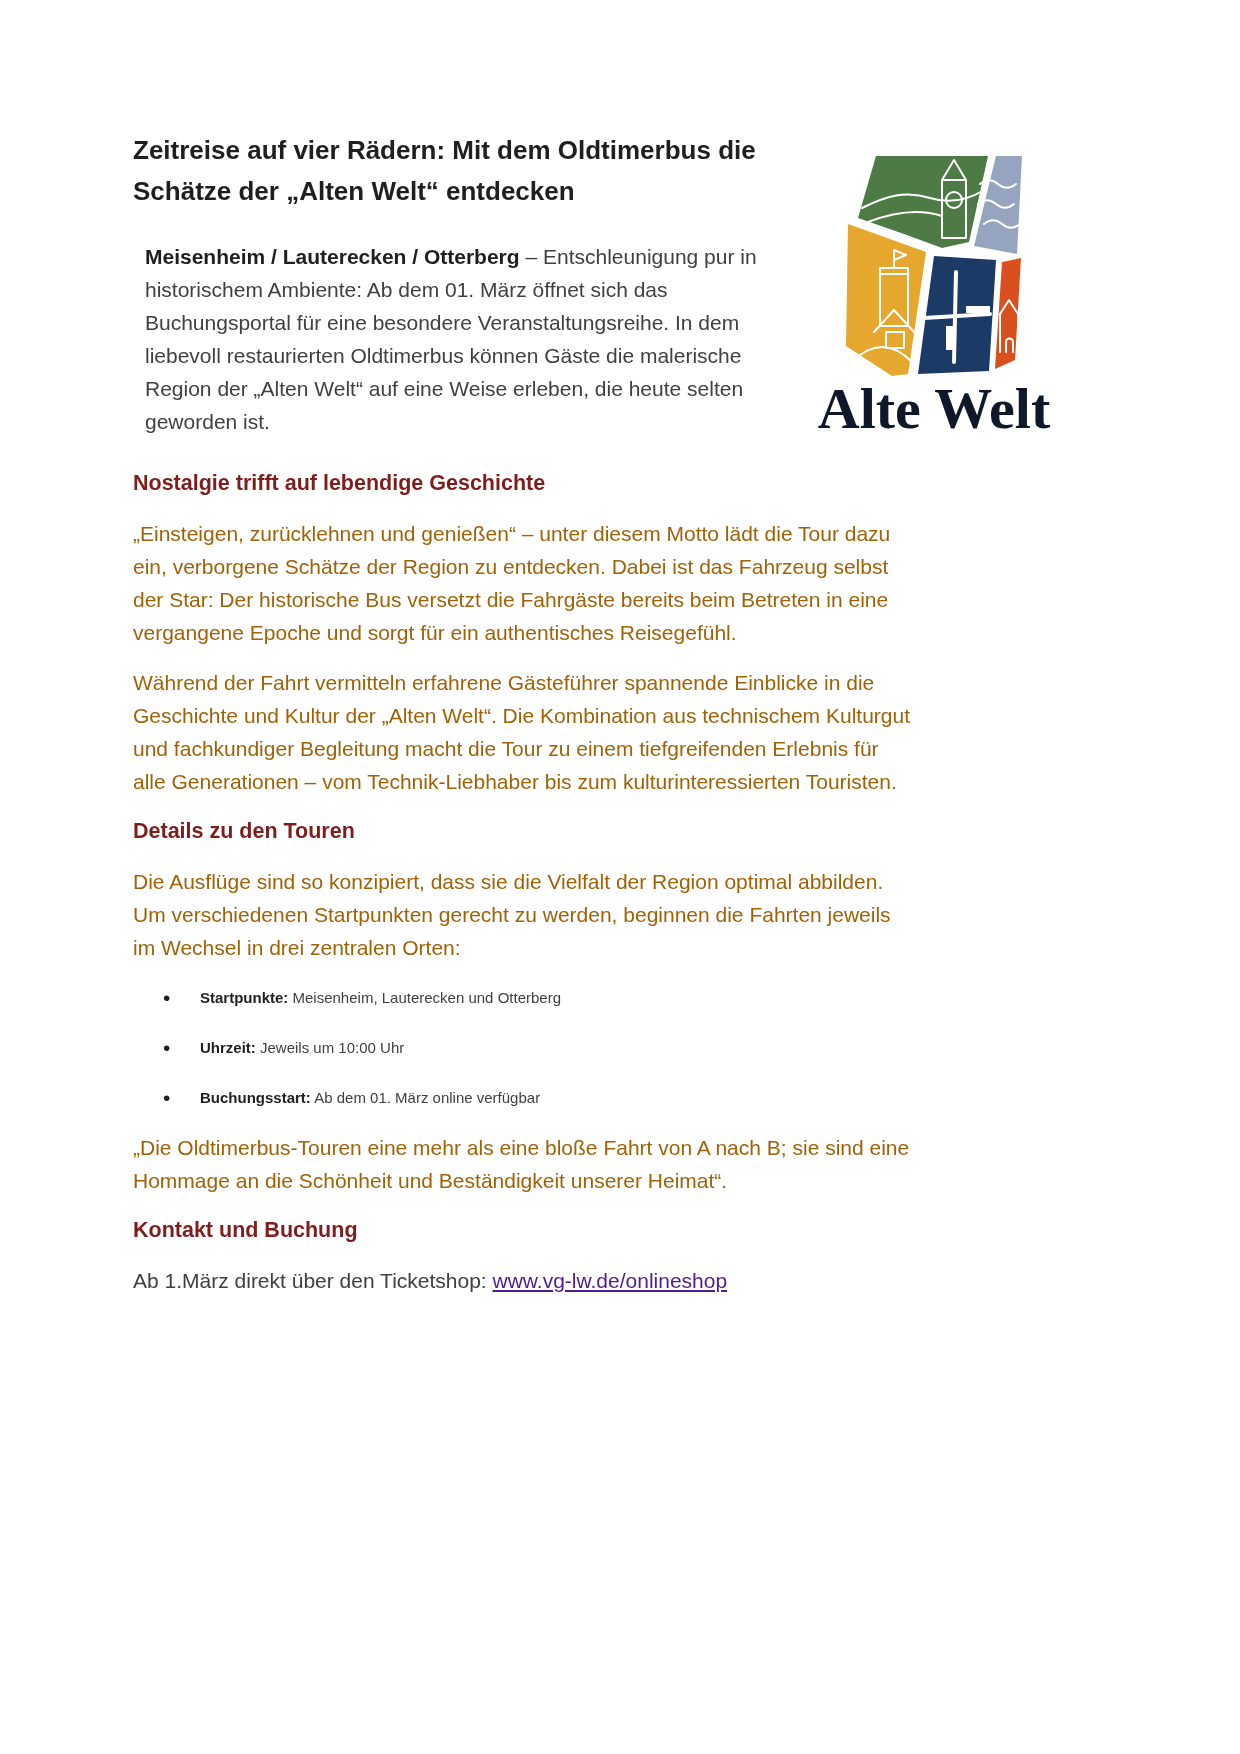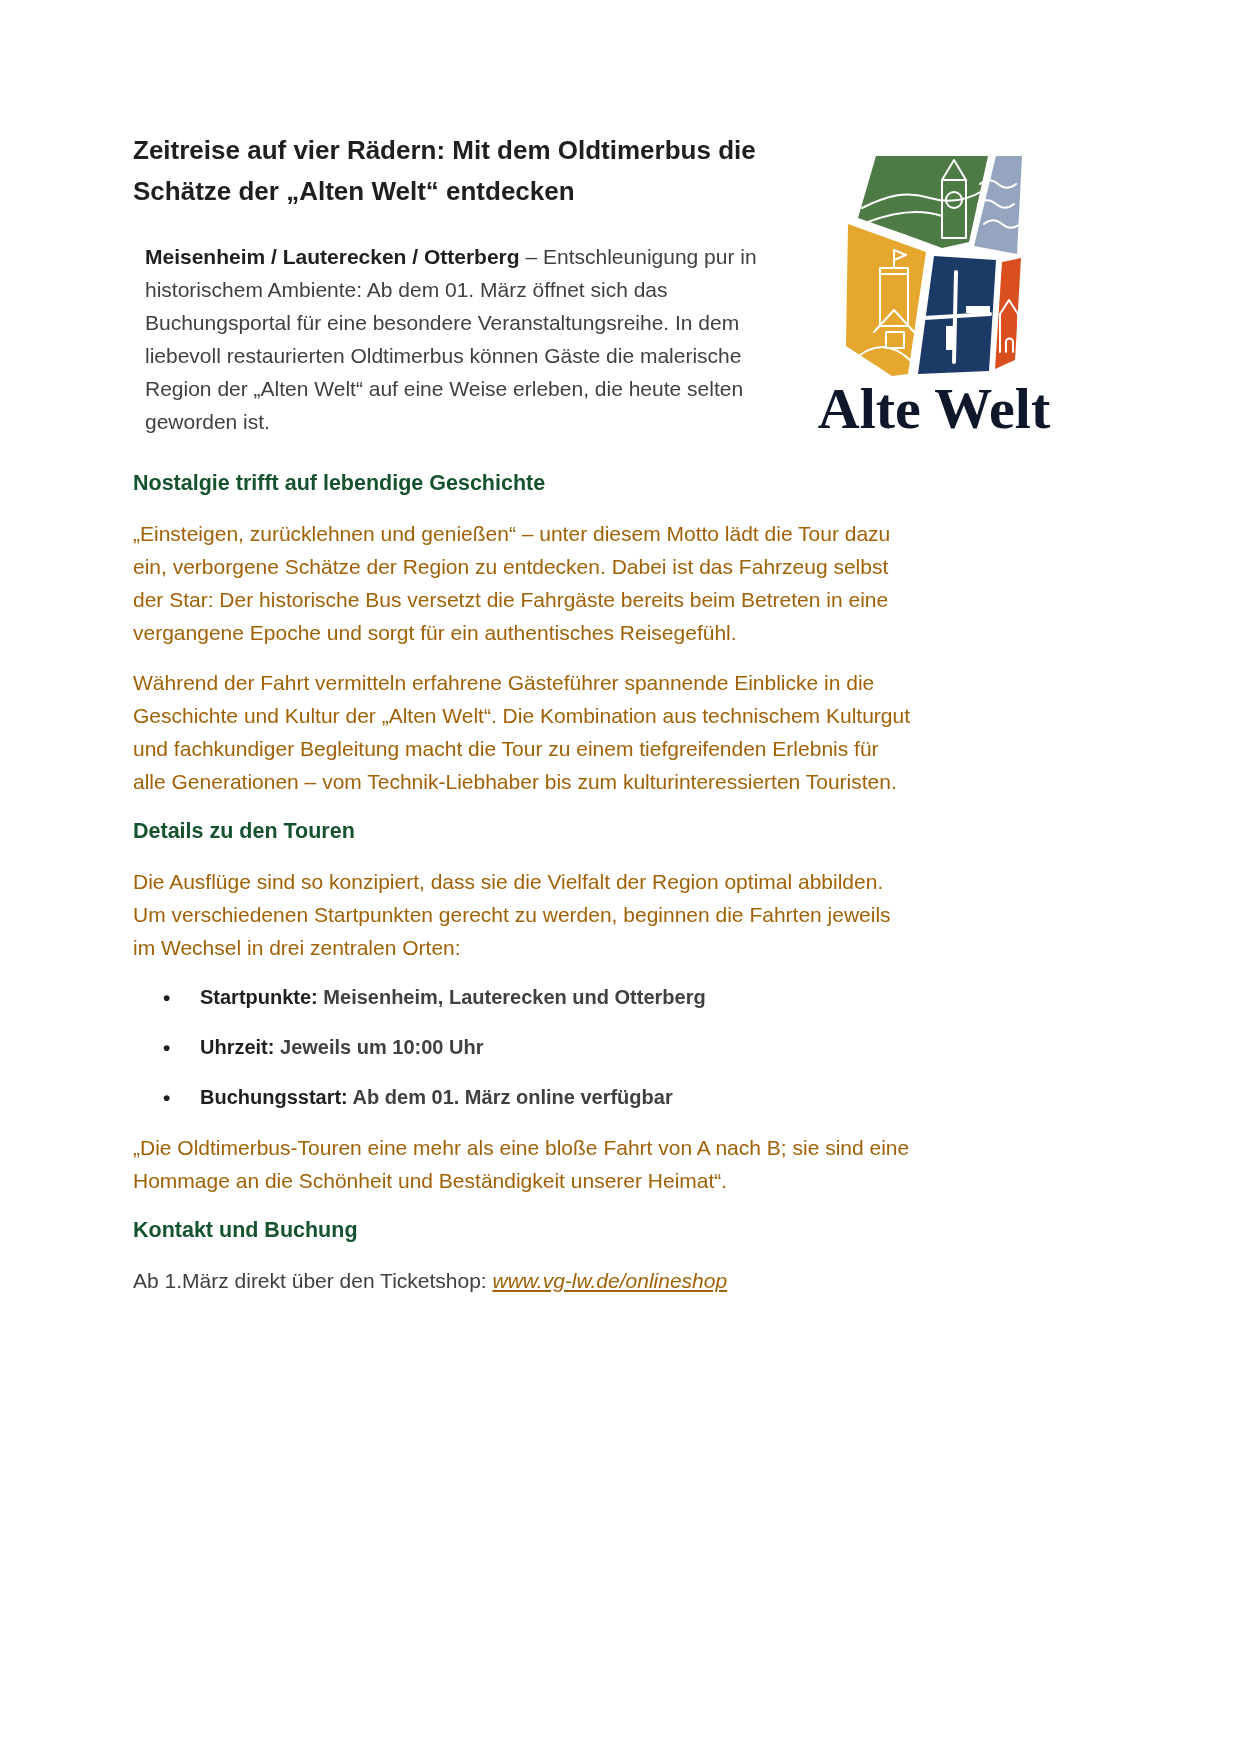--- a/index.html
+++ b/index.html
@@ -41,34 +41,34 @@
     font-weight:bold;
     font-size:58px;line-height:58px;
     letter-spacing:0px;
     margin-top:2px;
     white-space:nowrap;
   }
   
   .content{max-width:975px;}
   h2.sec{
     margin:17px 0 17px 0;
-    font-size:21.5px;line-height:33px;font-weight:bold;color:#14532d;
+    font-size:21.5px;line-height:33px;font-weight:bold;color:#7f1d1d;
   }
   p.body{
     margin:0 0 17px 0;
     font-size:21px;line-height:33px;color:#a16207;
   }
   ul.bullets{
     list-style:none;margin:17px 0 17px 0;padding:0;
   }
   ul.bullets li{
     position:relative;
     margin:0 0 17px 0;
     padding-left:67px;
-    font-size:20px;line-height:33px;color:#404040;font-weight:bold;
+    font-size:15px;line-height:33px;color:#404040;
   }
   ul.bullets li::before{
     content:"\2022";
     position:absolute;left:30px;top:0;
     color:#1f1f1f;font-size:21px;
   }
   ul.bullets b{color:#1f1f1f;}
   .contact-line{font-size:21px;line-height:33px;color:#404040;margin:0;}
   a.shop-link{text-decoration:underline;}
 </style>
@@ -135,16 +135,16 @@
 
     <ul class="bullets">
       <li><b>Startpunkte:</b><span> Meisenheim, Lauterecken und Otterberg</span></li>
       <li><b>Uhrzeit:</b><span> Jeweils um 10:00 Uhr</span></li>
       <li><b>Buchungsstart:</b><span> Ab dem 01. März online verfügbar</span></li>
     </ul>
 
     <p class="body">„Die Oldtimerbus-Touren eine mehr als eine bloße Fahrt von A nach B; sie sind eine Hommage an die Schönheit und Beständigkeit unserer Heimat“.</p>
 
     <h2 class="sec">Kontakt und Buchung</h2>
-    <p class="contact-line"><span>Ab 1.März direkt über den Ticketshop: </span><a class="shop-link" style="color:#a16207;font-style:italic;" href="www.vg-lw.de/onlineshop">www.vg-lw.de/onlineshop</a></p>
+    <p class="contact-line"><span>Ab 1.März direkt über den Ticketshop: </span><a class="shop-link" style="color:#4c1d95;" href="www.vg-lw.de/onlineshop">www.vg-lw.de/onlineshop</a></p>
 
   </div>
 </div>
 
 </body></html>

